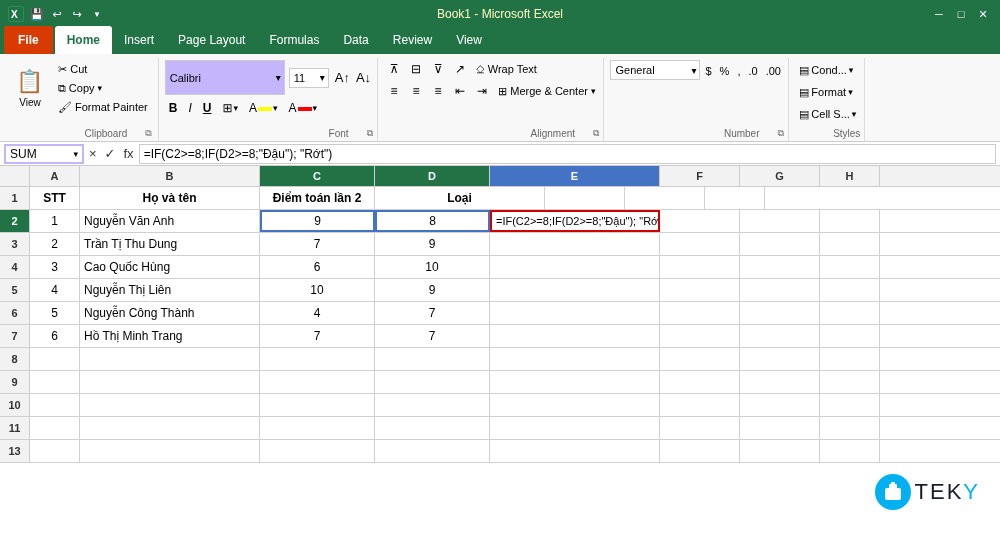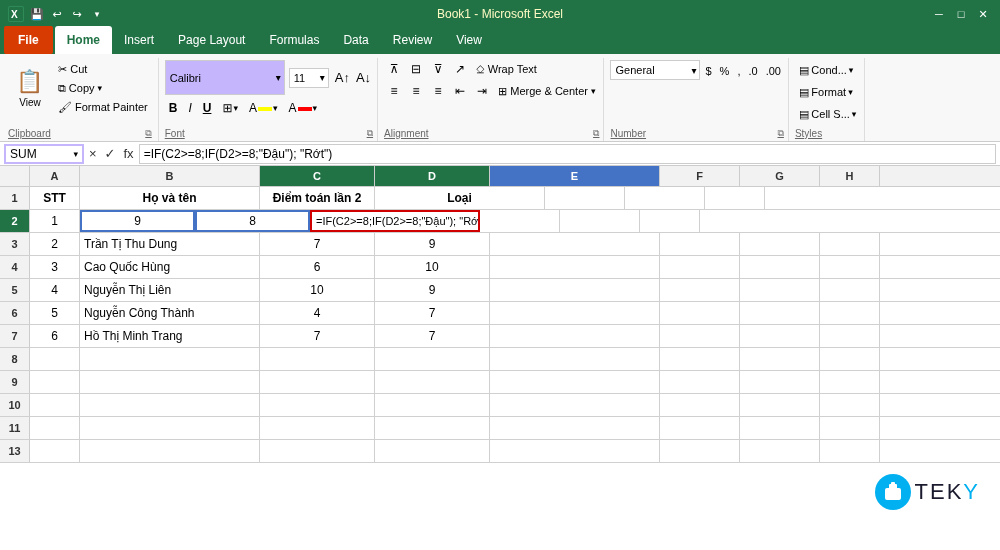--- a/index.html
+++ b/index.html
@@ -76,23 +76,22 @@
       align-items: flex-start;
       gap: 2px;
     }
     .ribbon-group-label {
       font-size: 10px;
       color: #666;
       text-align: center;
       padding: 2px 0;
       display: flex;
       align-items: center;
-      justify-content: space-between;
-      gap: 6px;
-      text-decoration: underline;
+      justify-content: flex-end;
+      gap: 18px;
     }
     .ribbon-btn-large {
       display: flex;
       flex-direction: column;
       align-items: center;
       justify-content: center;
       width: 44px;
       height: 58px;
       cursor: pointer;
       border-radius: 3px;
@@ -529,20 +528,21 @@
     <div class="cell w-diem2 center bold">Điểm toán lần 2</div>
     <div class="cell w-loai center bold">Loại</div>
     <div class="cell w-f"></div>
     <div class="cell w-g"></div>
     <div class="cell w-h"></div>
   </div>
 
   <div class="grid-row">
     <div class="row-header selected">2</div>
     <div class="cell w-stt center">1</div>
+    <div class="cell w-name">Nguyễn Văn Anh</div>
     <div class="cell w-diem1 center selected-blue">9</div>
     <div class="cell w-diem2 center selected-blue">8</div>
     <div class="cell w-loai selected-e2">
       <span class="formula-cell-content">=IF(C2&gt;=8;IF(D2&gt;=8;"Đậu"); "Rớt")</span>
     </div>
     <div class="cell w-f"></div>
     <div class="cell w-g"></div>
     <div class="cell w-h"></div>
   </div>
 

